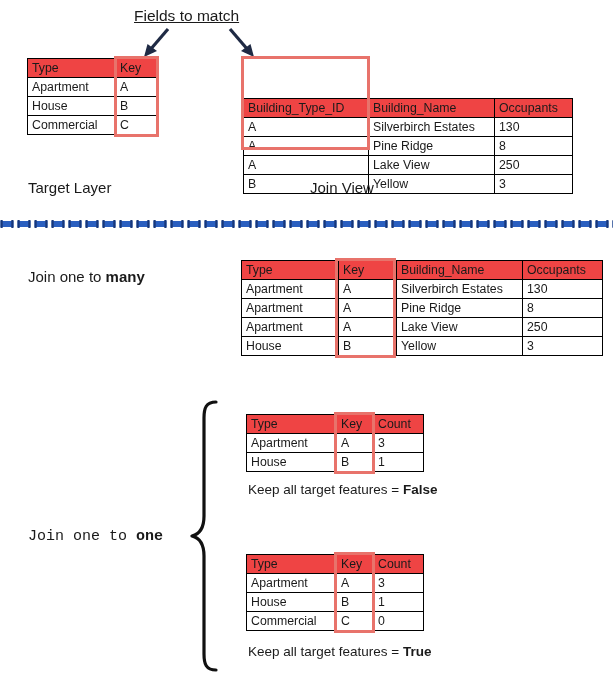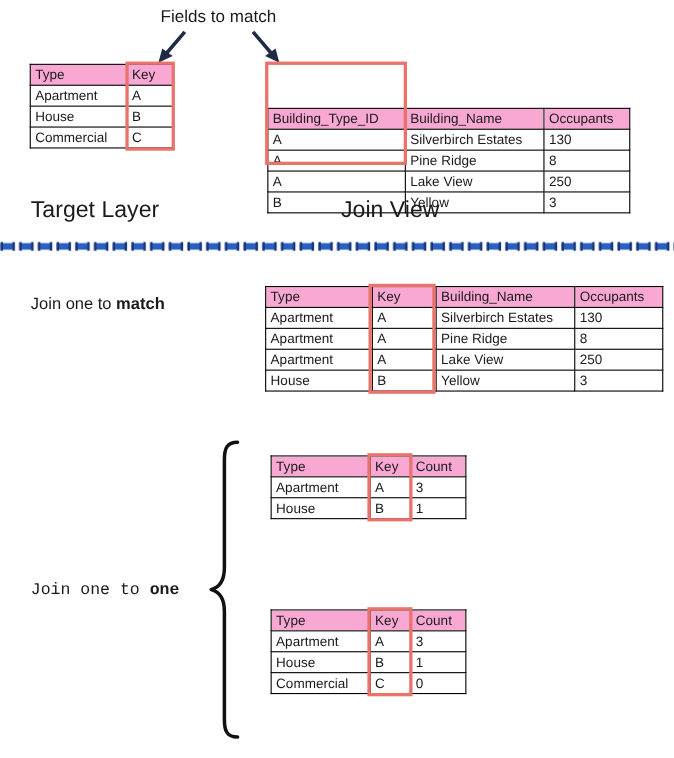--- a/index.html
+++ b/index.html
@@ -20,21 +20,21 @@
   }
 
   
   .txt {
     position: absolute;
     white-space: nowrap;
     color: #1a1a1a;
     line-height: 1;
   }
   .title-txt   { font-size: 15.5px; }
-  .layer-lbl   { font-size: 21px; }
+  .layer-lbl   { font-size: 15px; }
   .join-lbl    { font-size: 15px; }
   .cap-txt     { font-size: 13.5px; }
   .bold        { font-weight: bold; }
 
   
   .tbl {
     position: absolute;
     border-collapse: collapse;
     background: #ffffff;
     font-size: 12.3px;
@@ -45,21 +45,21 @@
     padding: 0 4px;
     text-align: left;
     font-weight: normal;
     height: 19px;
     box-sizing: border-box;
     overflow: hidden;
     white-space: nowrap;
     color: #1a1a1a;
   }
   .tbl thead td, .tbl thead th {
-    background: #f9a8d4;
+    background: #ef4444;
   }
 
   
   .redbox {
     position: absolute;
     border: 3px solid #e8736b;
     box-sizing: border-box;
     pointer-events: none;
     background: transparent;
   }
@@ -77,21 +77,21 @@
   }
 
   
   .brace { position: absolute; }
 </style>
 </head>
 <body>
 
 <div id="canvas">
 
-  <div class="txt title-txt" style="left:146px; top:8px;">Fields to match</div>
+  <div class="txt title-txt" style="left:134px; top:8px;text-decoration:underline;">Fields to match</div>
 
   <svg class="arrow" style="left:138px; top:26px;" width="36" height="32" viewBox="0 0 36 32">
     <path d="M30 3 L12 24" stroke="#1f2a44" stroke-width="3.2" fill="none"></path>
     <path d="M6 31 L9.5 18 L19 25 Z" fill="#1f2a44"></path>
   </svg>
 
   <svg class="arrow" style="left:224px; top:26px;" width="36" height="32" viewBox="0 0 36 32">
     <path d="M6 3 L24 24" stroke="#1f2a44" stroke-width="3.2" fill="none"></path>
     <path d="M30 31 L26.5 18 L17 25 Z" fill="#1f2a44"></path>
   </svg>
@@ -170,21 +170,21 @@
       <pattern id="dashpat" x="0" y="0" width="17" height="12" patternUnits="userSpaceOnUse">
         <rect x="0.5" y="3" width="13" height="6" fill="#2a5fc0"></rect>
         <rect x="0.5" y="2" width="2.2" height="8" fill="#17377a"></rect>
         <rect x="11.3" y="2" width="2.2" height="8" fill="#17377a"></rect>
       </pattern>
     </defs>
     <rect x="0" y="0" width="613" height="12" fill="url(#dashpat)"></rect>
   </svg>
 
   <div class="txt join-lbl" style="left:28px; top:269px;">
-    <span>Join one to </span><span class="bold">match</span>
+    <span>Join one to </span><span class="bold">many</span>
   </div>
 
   <table class="tbl" id="tbl-many" style="left:241px; top:260px; width:361px;">
     <colgroup>
         <col style="width:97px">
         <col style="width:58px">
         <col style="width:126px">
         <col style="width:80px">
       </colgroup>
     <thead>
@@ -259,20 +259,23 @@
       </tr>
       <tr>
         <td>House</td>
         <td>B</td>
         <td>1</td>
       </tr>
     </tbody>
   </table>
   <div class="redbox" style="left:334px; top:412px; width:41px; height:62px;"></div>
 
+  <div class="txt cap-txt" style="left:248px; top:483px;">
+    <span>Keep all target features = </span><span class="bold">False</span>
+  </div>
 
   <table class="tbl" id="tbl-true" style="left:246px; top:554px; width:177px;">
     <colgroup>
         <col style="width:90px">
         <col style="width:37px">
         <col style="width:50px">
       </colgroup>
     <thead>
       <tr>
         <th>Type</th>
@@ -293,14 +296,17 @@
       </tr>
       <tr>
         <td>Commercial</td>
         <td>C</td>
         <td>0</td>
       </tr>
     </tbody>
   </table>
   <div class="redbox" style="left:334px; top:552px; width:41px; height:81px;"></div>
 
+  <div class="txt cap-txt" style="left:248px; top:645px;">
+    <span>Keep all target features = </span><span class="bold">True</span>
+  </div>
 
 </div>
 
 </body></html>

